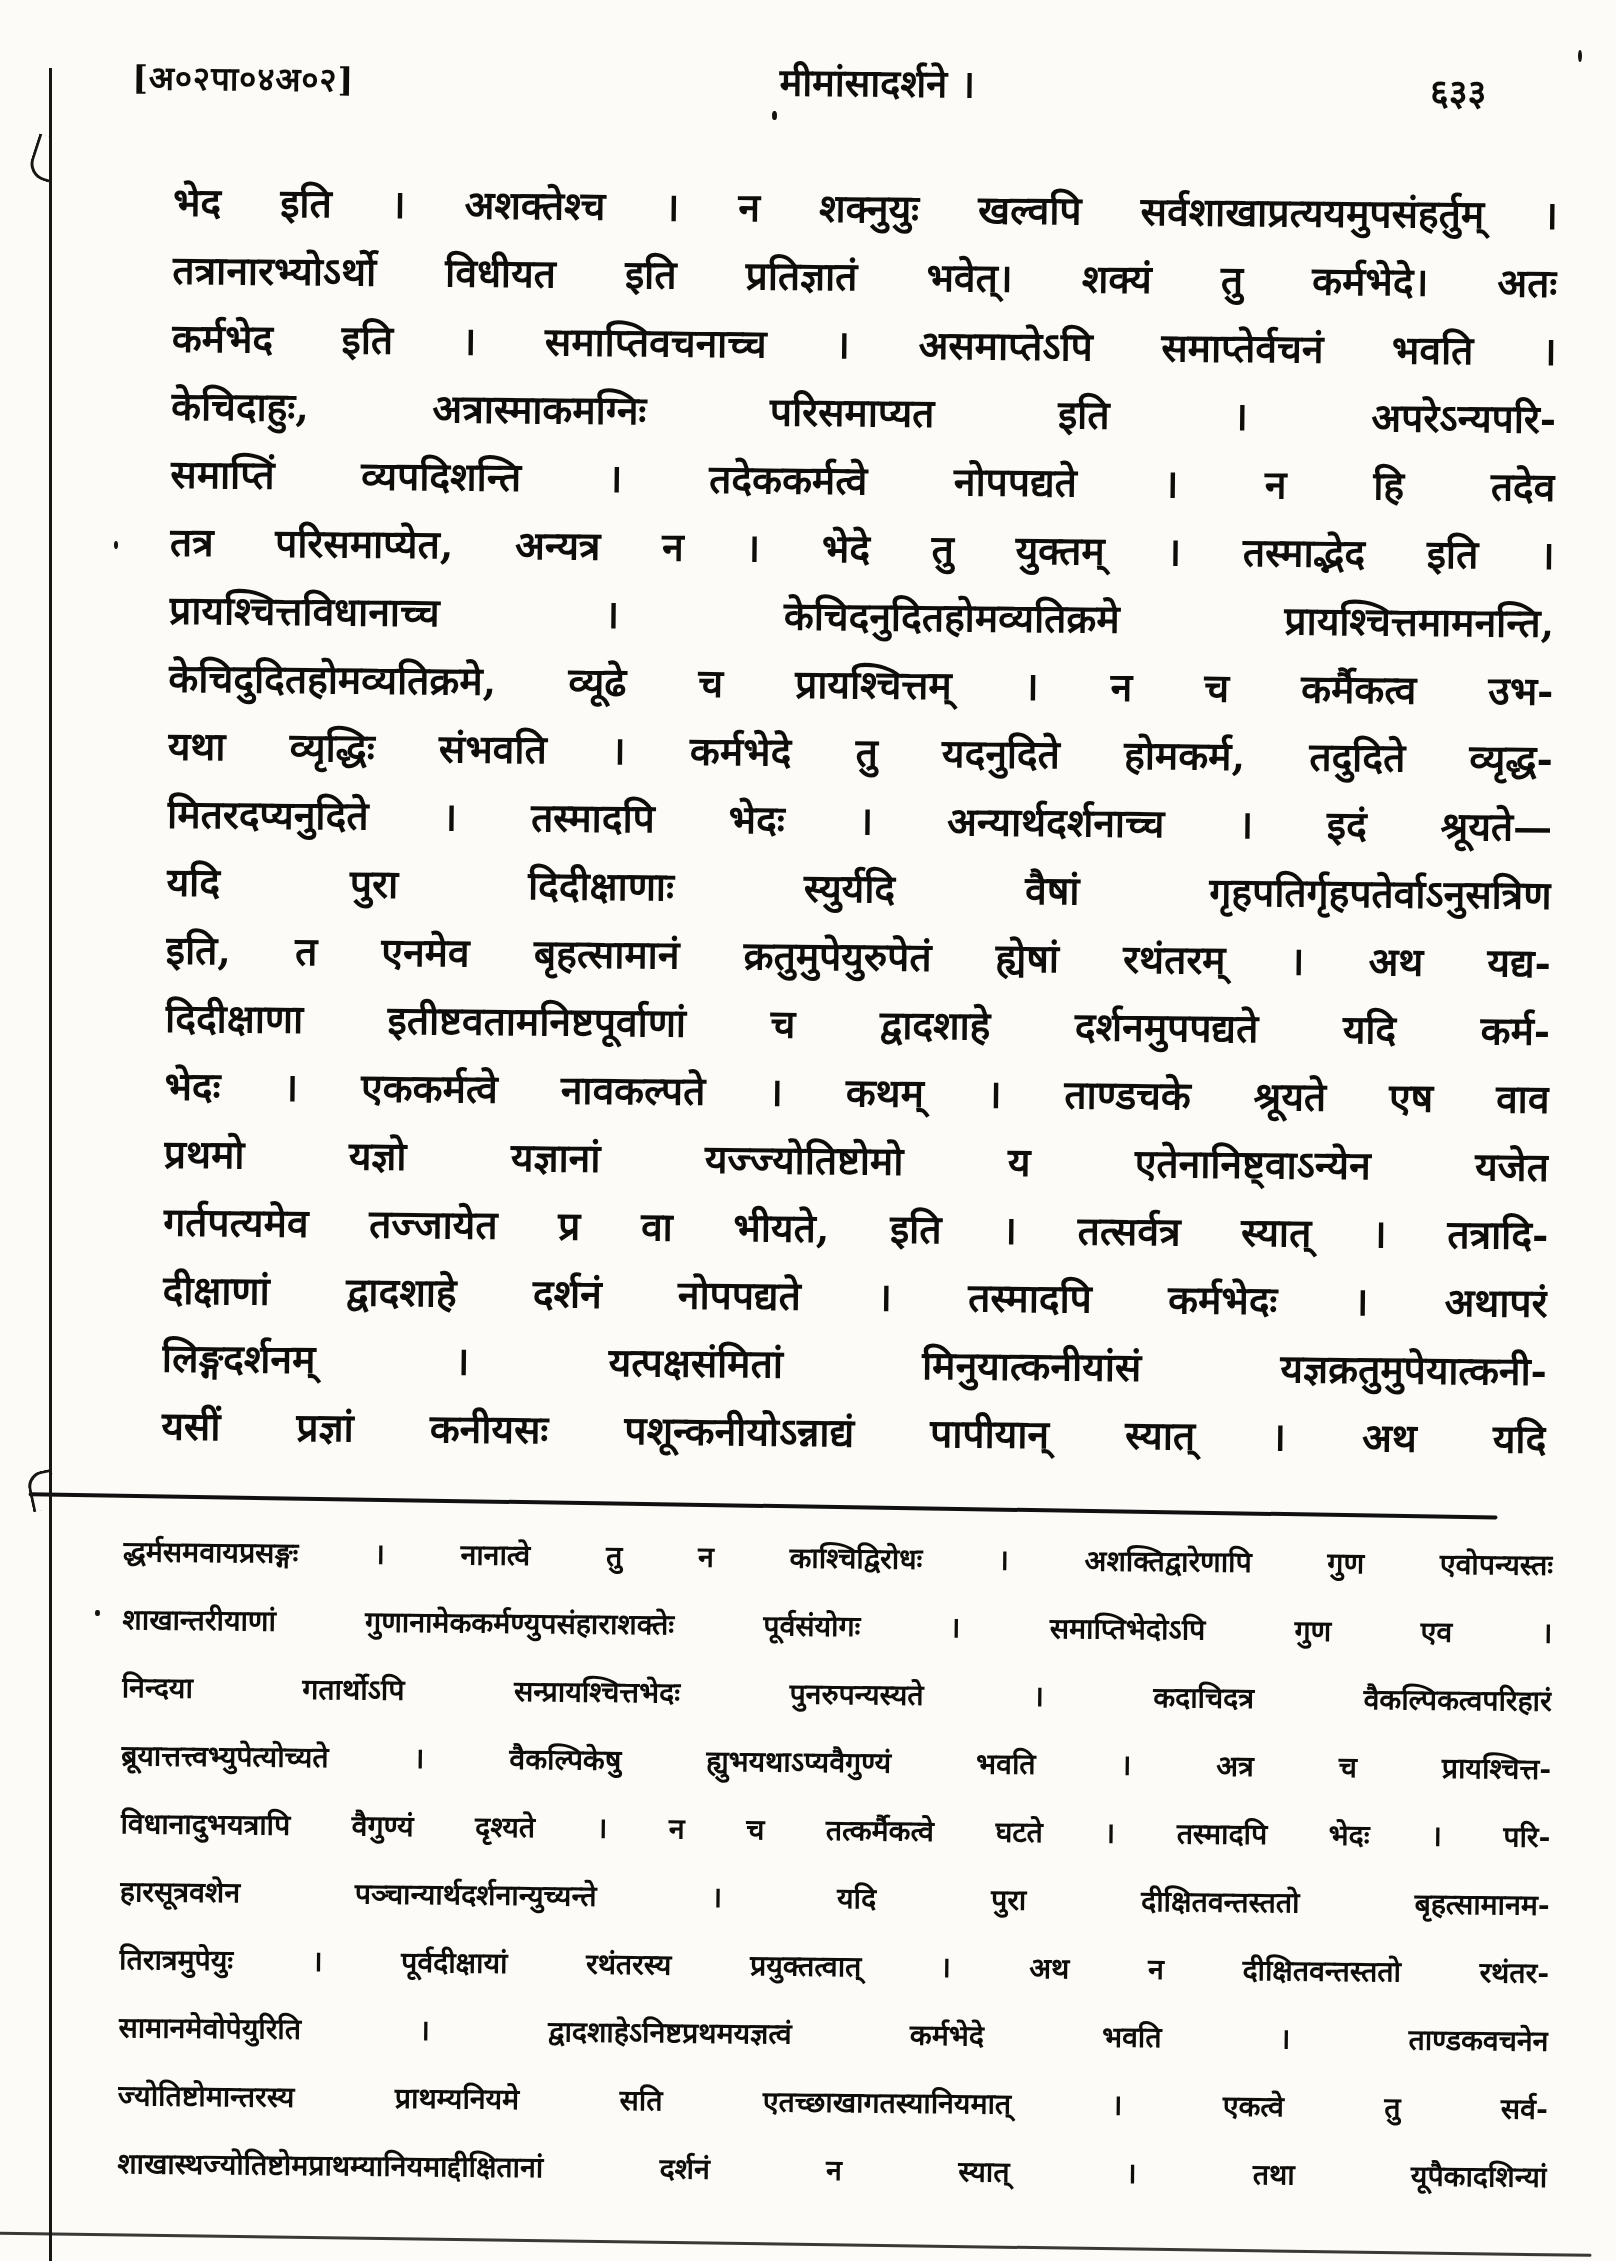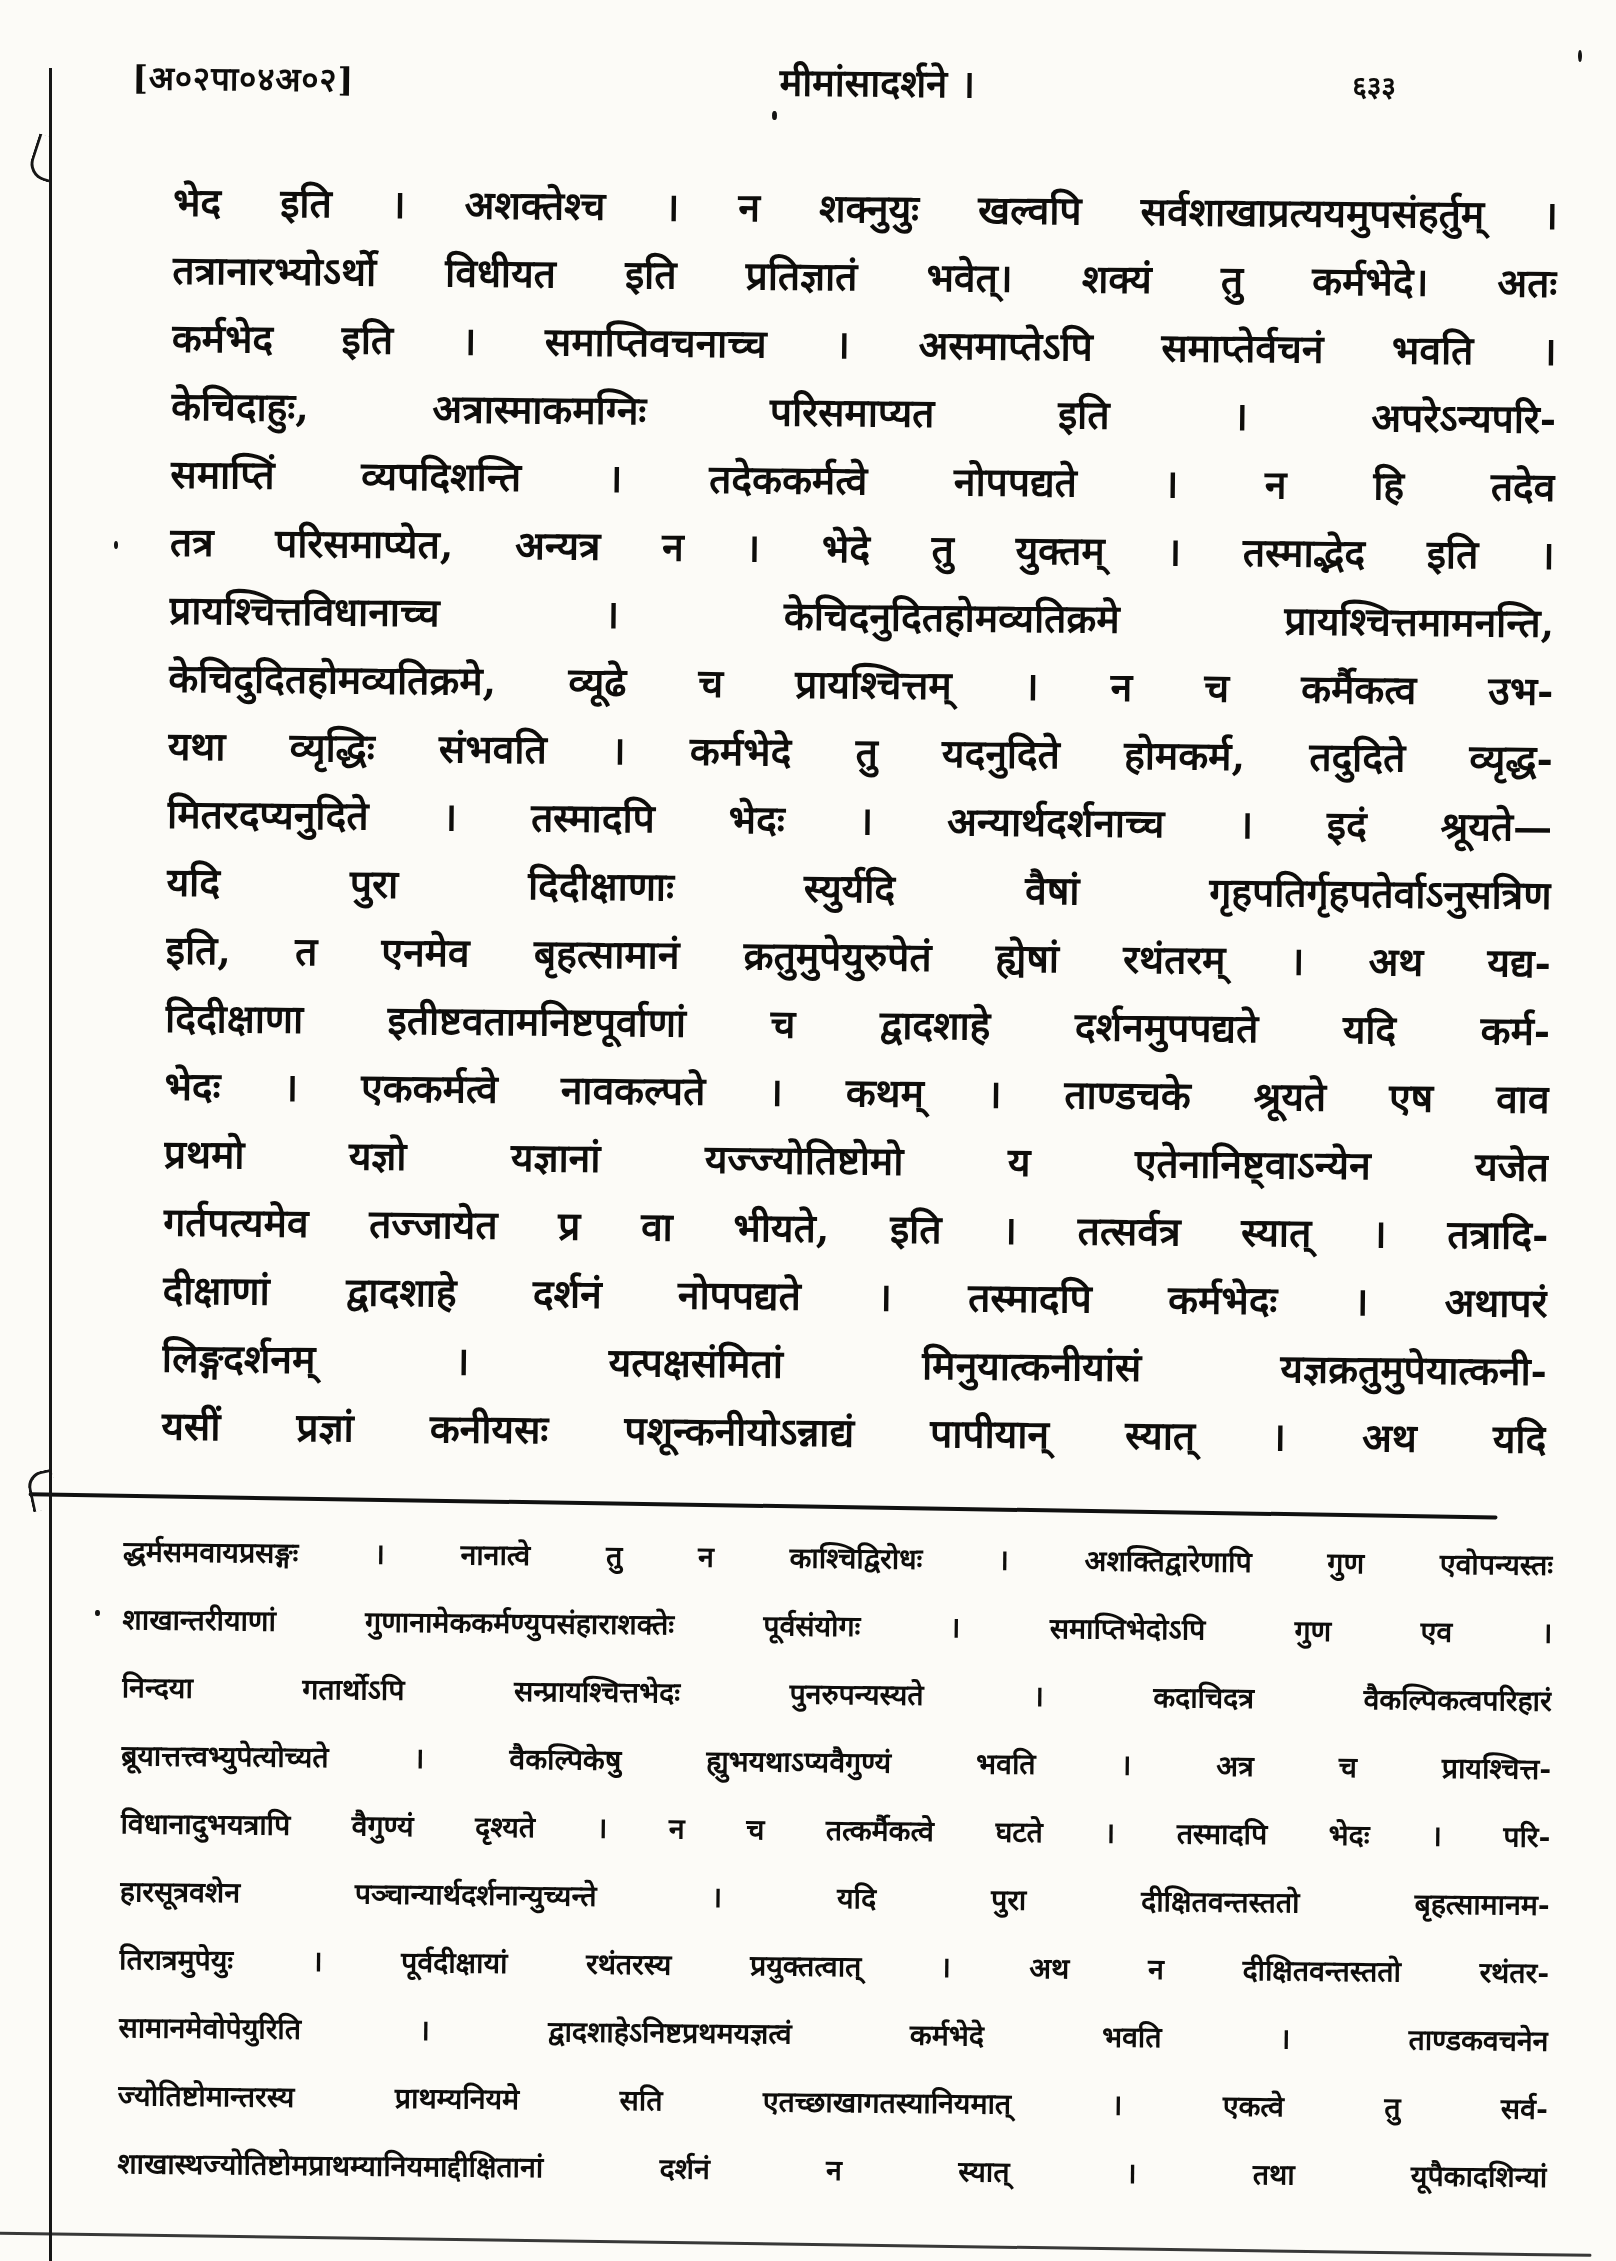--- a/index.html
+++ b/index.html
@@ -12,21 +12,21 @@
     color:#0e0d0b;
   }
   .scan-content{
     position:absolute;left:0;top:0;width:100%;height:100%;
     transform:rotate(0.55deg);
     transform-origin:0 0;
   }
   
   .hdr-left{position:absolute;left:133px;top:53px;font-size:33px;font-weight:bold;letter-spacing:0.9px;}
   .hdr-title{position:absolute;left:706px;top:47px;width:344px;text-align:center;font-size:38px;font-weight:bold;}
-  .hdr-page{position:absolute;left:1353px;top:53px;font-size:28px;font-weight:bold;}
+  .hdr-page{position:absolute;left:1431px;top:53px;font-size:36px;font-weight:bold;}
   
   .main-block{position:absolute;left:175px;top:166px;width:1385px;}
   .main-line{
     font-size:39px;line-height:68px;height:68px;
     text-align:justify;text-align-last:justify;
     overflow:hidden;white-space:nowrap;
     font-weight:bold;
   }
   
   .rule{

